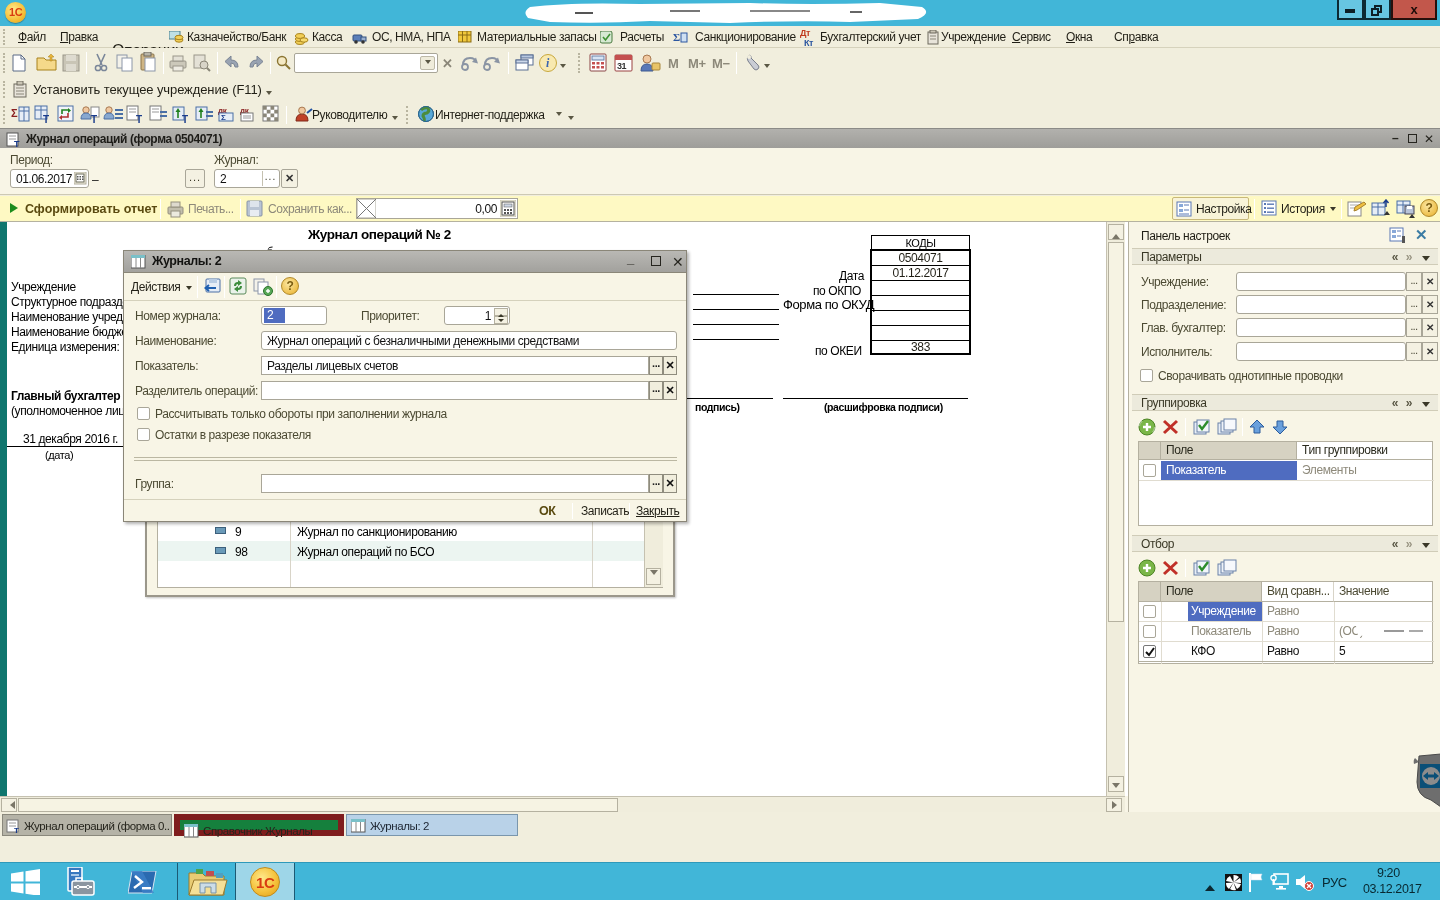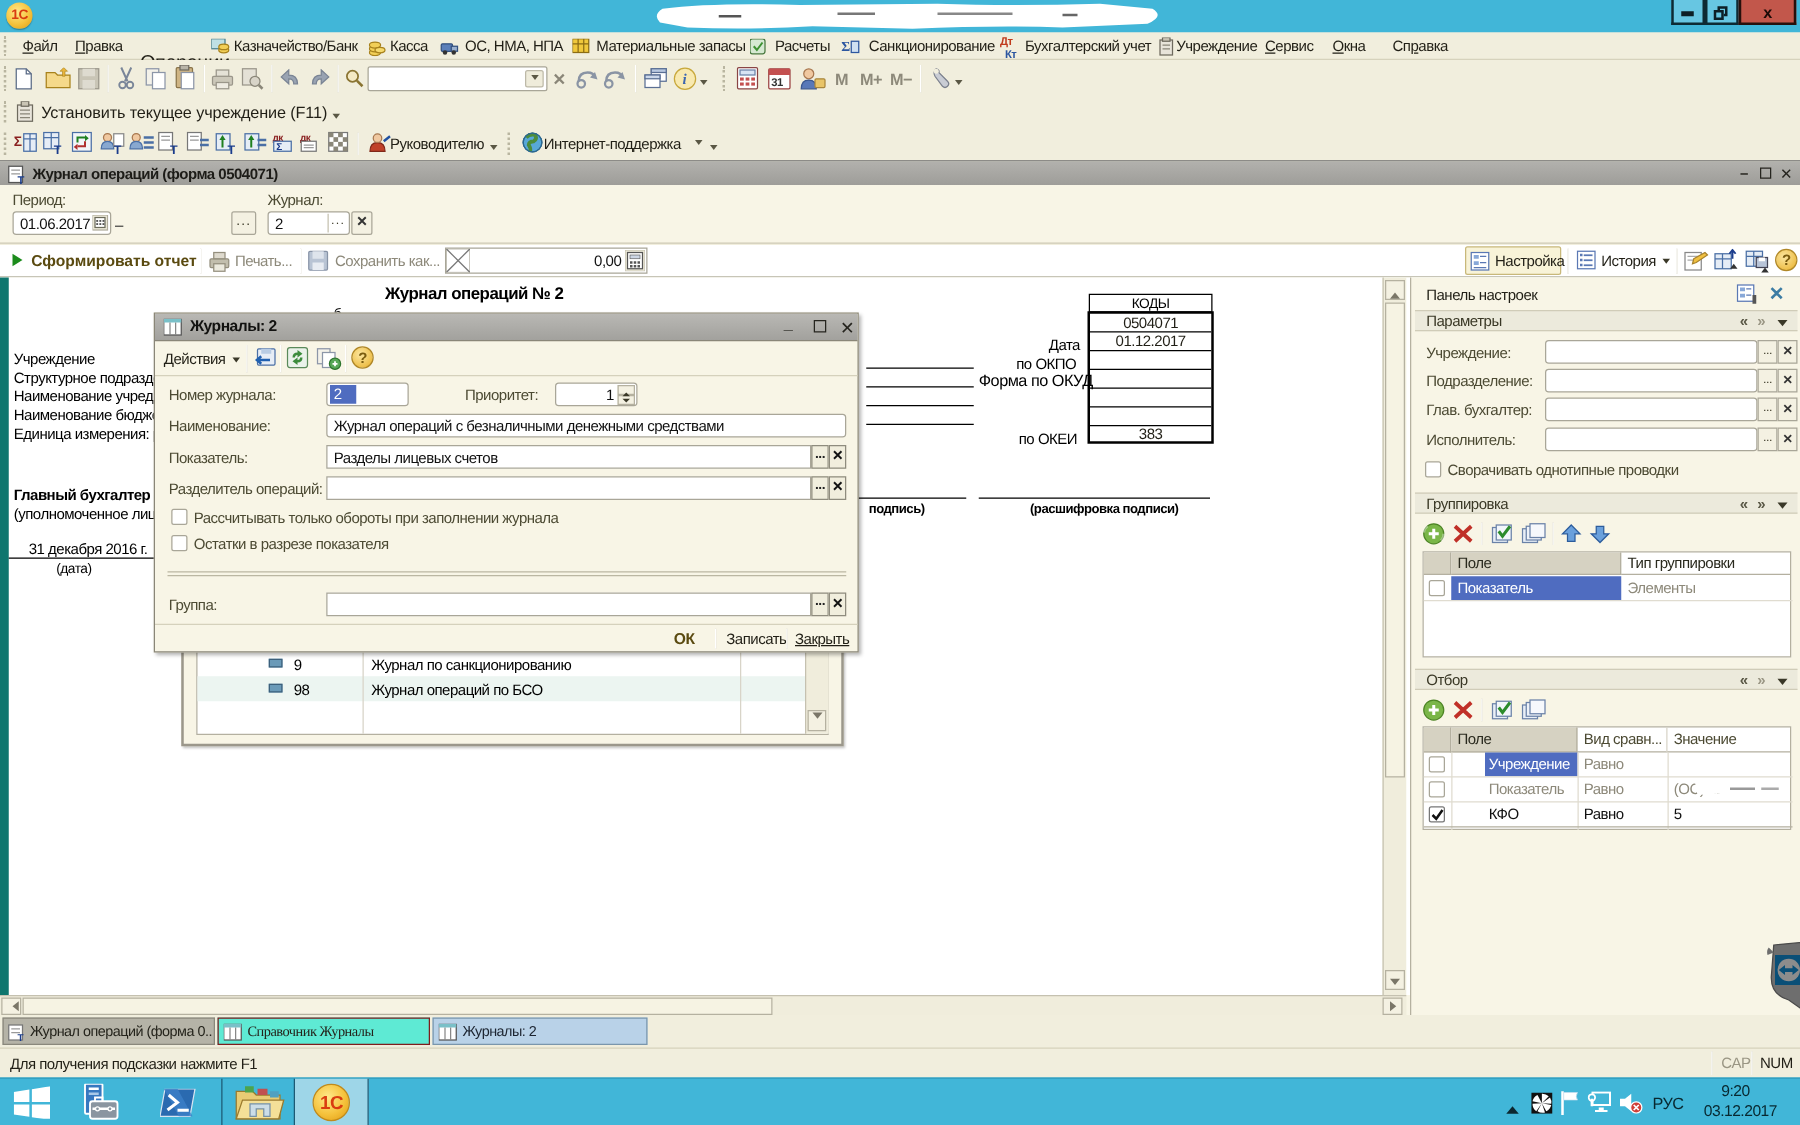--- a/index.html
+++ b/index.html
@@ -372,21 +372,21 @@
   </div>
   <div class="abs btn3" style="left:185px;top:21px;width:20px;height:19px;font-size:11px;line-height:15px;letter-spacing:1px;">...</div>
   <div class="abs lbl" style="left:214px;top:5px;font-size:12px;">Журнал:</div>
   <div class="abs rfield" style="left:214px;top:21px;width:66px;height:19px;">
     <div class="abs" style="left:5px;top:2px;font-size:12px;color:#111;">2</div>
     <div class="abs" style="right:1px;top:1px;width:16px;height:15px;border-left:1px solid #c5c1b0;font-size:10px;text-align:center;line-height:12px;color:#3c3a28;letter-spacing:1px;">...</div>
   </div>
   <div class="abs" style="left:281px;top:21px;width:17px;height:19px;background:#f4f1e2;border:1px solid #a9a698;border-radius:2px;text-align:center;line-height:17px;font-size:11px;font-weight:bold;color:#333;">✕</div>
 </div>
 
-<div class="abs" id="reporttb" style="left:0;top:196px;width:1440px;height:26px;background:#ffffff;border-bottom:1px solid #b5b2a0;">
+<div class="abs" id="reporttb" style="left:0;top:196px;width:1440px;height:26px;background:#fef9c3;border-bottom:1px solid #b5b2a0;">
   <div class="abs" style="left:10px;top:7px;width:0;height:0;border:5px solid transparent;border-left:8px solid #1c8c1c;"></div>
   <div class="abs" style="left:25px;top:6px;font-size:12.5px;font-weight:bold;letter-spacing:0;color:#5a4a10;">Сформировать отчет</div>
   <div class="abs vsep" style="left:160px;top:3px;height:20px;"></div>
   <svg class="abs" style="left:166px;top:4px" width="20" height="18">
         <rect x="2" y="7" width="15" height="7" rx="1" fill="#c2bead" stroke="#948f7e"></rect>
         <rect x="5" y="2" width="9" height="5" fill="#dedace" stroke="#948f7e"></rect>
         <rect x="5" y="11" width="9" height="6" fill="#eceade" stroke="#948f7e"></rect>
       </svg>
   <div class="abs" style="left:188px;top:6px;font-size:12px;color:#8d897a;">Печать...</div>
   <div class="abs vsep" style="left:240px;top:3px;height:20px;"></div>
@@ -565,21 +565,21 @@
           </svg>
       <div class="abs vsep" style="left:152px;top:3px;height:22px;"></div>
       <div class="abs" style="left:157px;top:4px;width:18px;height:18px;border-radius:50%;background:radial-gradient(circle at 40% 35%, #fbe6a0, #eec04c 70%, #cf9820);border:1px solid #b08828;text-align:center;line-height:17px;font-size:12px;font-weight:bold;color:#7a5c10;">?</div>
     </div>
 
     <div class="abs lbl" style="left:11px;top:58px;font-size:12px;">Номер журнала:</div>
     <div class="abs rfield" style="left:137px;top:55px;width:66px;height:19px;">
       <div class="abs" style="left:2px;top:1px;width:21px;height:15px;background:#4f6cc0;"></div>
       <div class="abs" style="left:5px;top:1px;font-size:12px;color:#fff;">2</div>
     </div>
-    <div class="abs lbl" style="left:237px;top:58px;font-size:12px;margin-left:11px;">Приоритет:</div>
+    <div class="abs lbl" style="left:237px;top:58px;font-size:12px;">Приоритет:</div>
     <div class="abs rfield" style="left:320px;top:55px;width:66px;height:19px;">
       <div class="abs" style="right:18px;top:2px;font-size:12px;color:#111;">1</div>
       <div class="abs" style="right:1px;top:1px;width:14px;height:7.5px;background:#f4f1e2;border:1px solid #b5b1a0;"></div>
       <div class="abs" style="right:1px;top:9px;width:14px;height:7.5px;background:#f4f1e2;border:1px solid #b5b1a0;"></div>
       <div class="abs" style="right:5px;top:3.5px;width:0;height:0;border:3px solid transparent;border-bottom:3.5px solid #3a3828;"></div>
       <div class="abs" style="right:5px;top:12px;width:0;height:0;border:3px solid transparent;border-top:3.5px solid #3a3828;"></div>
     </div>
     <div class="abs lbl" style="left:11px;top:83px;font-size:12px;">Наименование:</div>
     <div class="abs rfield" style="left:137px;top:80px;width:416px;height:19px;">
       <div class="abs" style="left:5px;top:2px;font-size:12px;color:#111;">Журнал операций с безналичными денежными средствами</div>
@@ -786,47 +786,40 @@
 <div class="abs" id="tabbar" style="left:0;top:812px;width:1440px;height:26px;background:#f1eedd;">
   <div class="abs" style="left:2px;top:2px;width:170px;height:22px;background:#b5b3a7;border:1px solid #8a887c;">
     <svg class="abs" style="left:3px;top:3px" width="16" height="16">
           <rect x="1" y="2" width="11" height="12" fill="#fff" stroke="#777"></rect>
           <line x1="3" y1="5" x2="10" y2="5" stroke="#999"></line>
           <line x1="3" y1="8" x2="10" y2="8" stroke="#999"></line>
           <text x="8" y="15" font-size="8" font-weight="bold" fill="#1a3c8c">T</text>
         </svg>
     <div class="abs" style="left:21px;top:5px;font-size:11.5px;color:#25241c;white-space:nowrap;overflow:hidden;width:146px;">Журнал операций (форма 0...</div>
   </div>
-  <div class="abs" style="left:174px;top:2px;width:170px;height:22px;background:#5eead4;border:1px solid #7f1d1d;font-family:Liberation Serif, serif;">
+  <div class="abs" style="left:174px;top:2px;width:170px;height:22px;background:#15803d;border:6px solid #7f1d1d;">
     <svg class="abs" style="left:4px;top:4px" width="15" height="14">
           <rect x="0" y="0" width="14" height="13" fill="#fff" stroke="#555"></rect>
           <rect x="0" y="0" width="14" height="3" fill="#7ac0c8"></rect>
           <line x1="5" y1="3" x2="5" y2="13" stroke="#888"></line>
           <line x1="9.5" y1="3" x2="9.5" y2="13" stroke="#888"></line>
         </svg>
     <div class="abs" style="left:23px;top:5px;font-size:11.5px;color:#25241c;white-space:nowrap;">Справочник Журналы</div>
   </div>
   <div class="abs" style="left:346px;top:2px;width:172px;height:22px;background:#b9d2e8;border:1px solid #7a96ac;">
     <svg class="abs" style="left:4px;top:4px" width="15" height="14">
           <rect x="0" y="0" width="14" height="13" fill="#fff" stroke="#555"></rect>
           <rect x="0" y="0" width="14" height="3" fill="#7ac0c8"></rect>
           <line x1="5" y1="3" x2="5" y2="13" stroke="#888"></line>
           <line x1="9.5" y1="3" x2="9.5" y2="13" stroke="#888"></line>
         </svg>
     <div class="abs" style="left:23px;top:5px;font-size:11.5px;color:#1c2430;white-space:nowrap;">Журналы: 2</div>
   </div>
 </div>
 
-<div class="abs" id="statusbar" style="left:0;top:838px;width:1440px;height:24px;background:#f1eedd;border-top:1px solid #d6d2bc;">
-  <div class="abs" style="left:8px;top:5px;font-size:12px;color:#211f16;">Для получения подсказки нажмите F1</div>
-  <div class="abs" style="left:1369px;top:2px;width:1px;height:19px;background:#c9c5b0;border-right:1px solid #fff;"></div>
-  <div class="abs" style="left:1377px;top:4px;font-size:12px;color:#9a9684;">CAP</div>
-  <div class="abs" style="left:1401px;top:2px;width:1px;height:19px;background:#c9c5b0;border-right:1px solid #fff;"></div>
-  <div class="abs" style="left:1408px;top:4px;font-size:12px;color:#211f16;">NUM</div>
-</div>
 
 <div class="abs" id="taskbar" style="left:0;top:862px;width:1440px;height:38px;background:#41b6d8;border-top:1px solid #2e99ba;">
   <svg class="abs" style="left:11px;top:6px" width="30" height="26">
         <path d="M0 4.5 L12.5 2.6 L12.5 12.5 L0 12.5 Z M14.5 2.3 L29 0 L29 12.5 L14.5 12.5 Z M0 14.5 L12.5 14.5 L12.5 24.4 L0 22.5 Z M14.5 14.5 L29 14.5 L29 27 L14.5 24.7 Z" fill="#fff"></path>
       </svg>
   <svg class="abs" style="left:62px;top:4px" width="36" height="31">
         <rect x="6" y="0" width="14" height="24" rx="1" fill="#3678c0" stroke="#fff" stroke-width="1.5"></rect>
         <rect x="9" y="3" width="8" height="2" fill="#fff"></rect>
         <rect x="9" y="7" width="8" height="2" fill="#a8c8e8"></rect>
         <rect x="10" y="14" width="22" height="14" rx="2" fill="#8a95a0" stroke="#fff" stroke-width="1.5"></rect>

